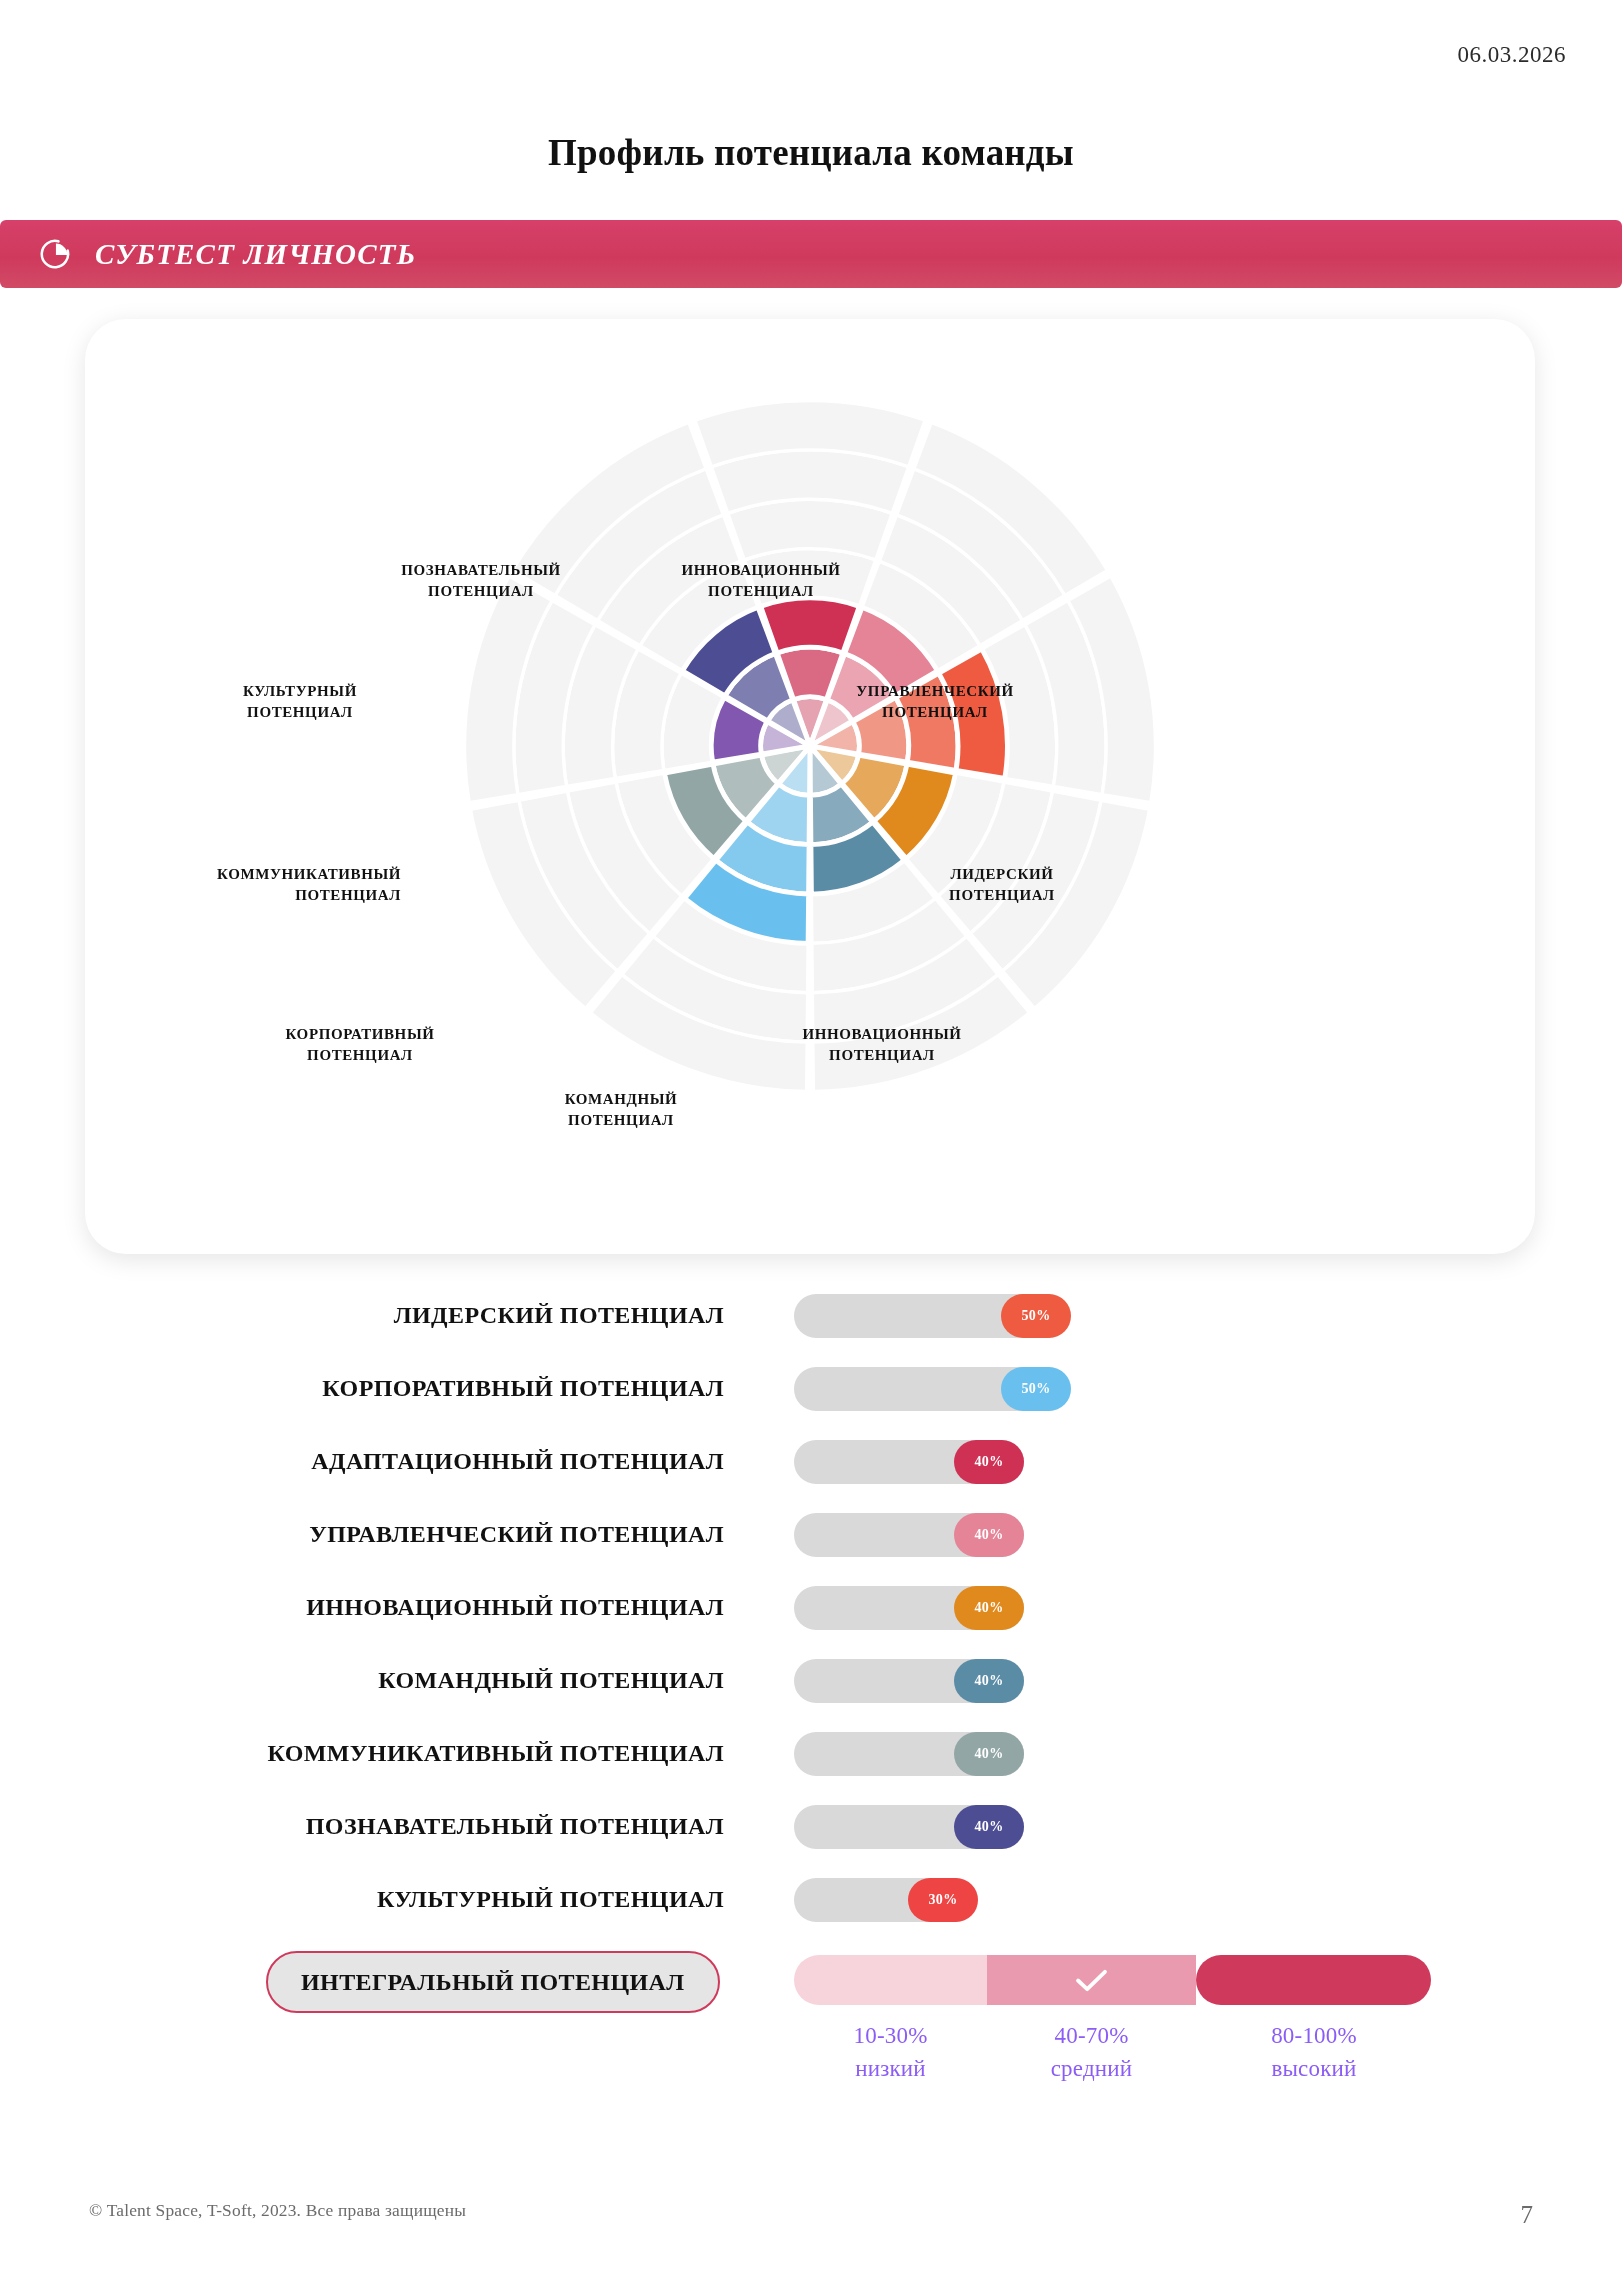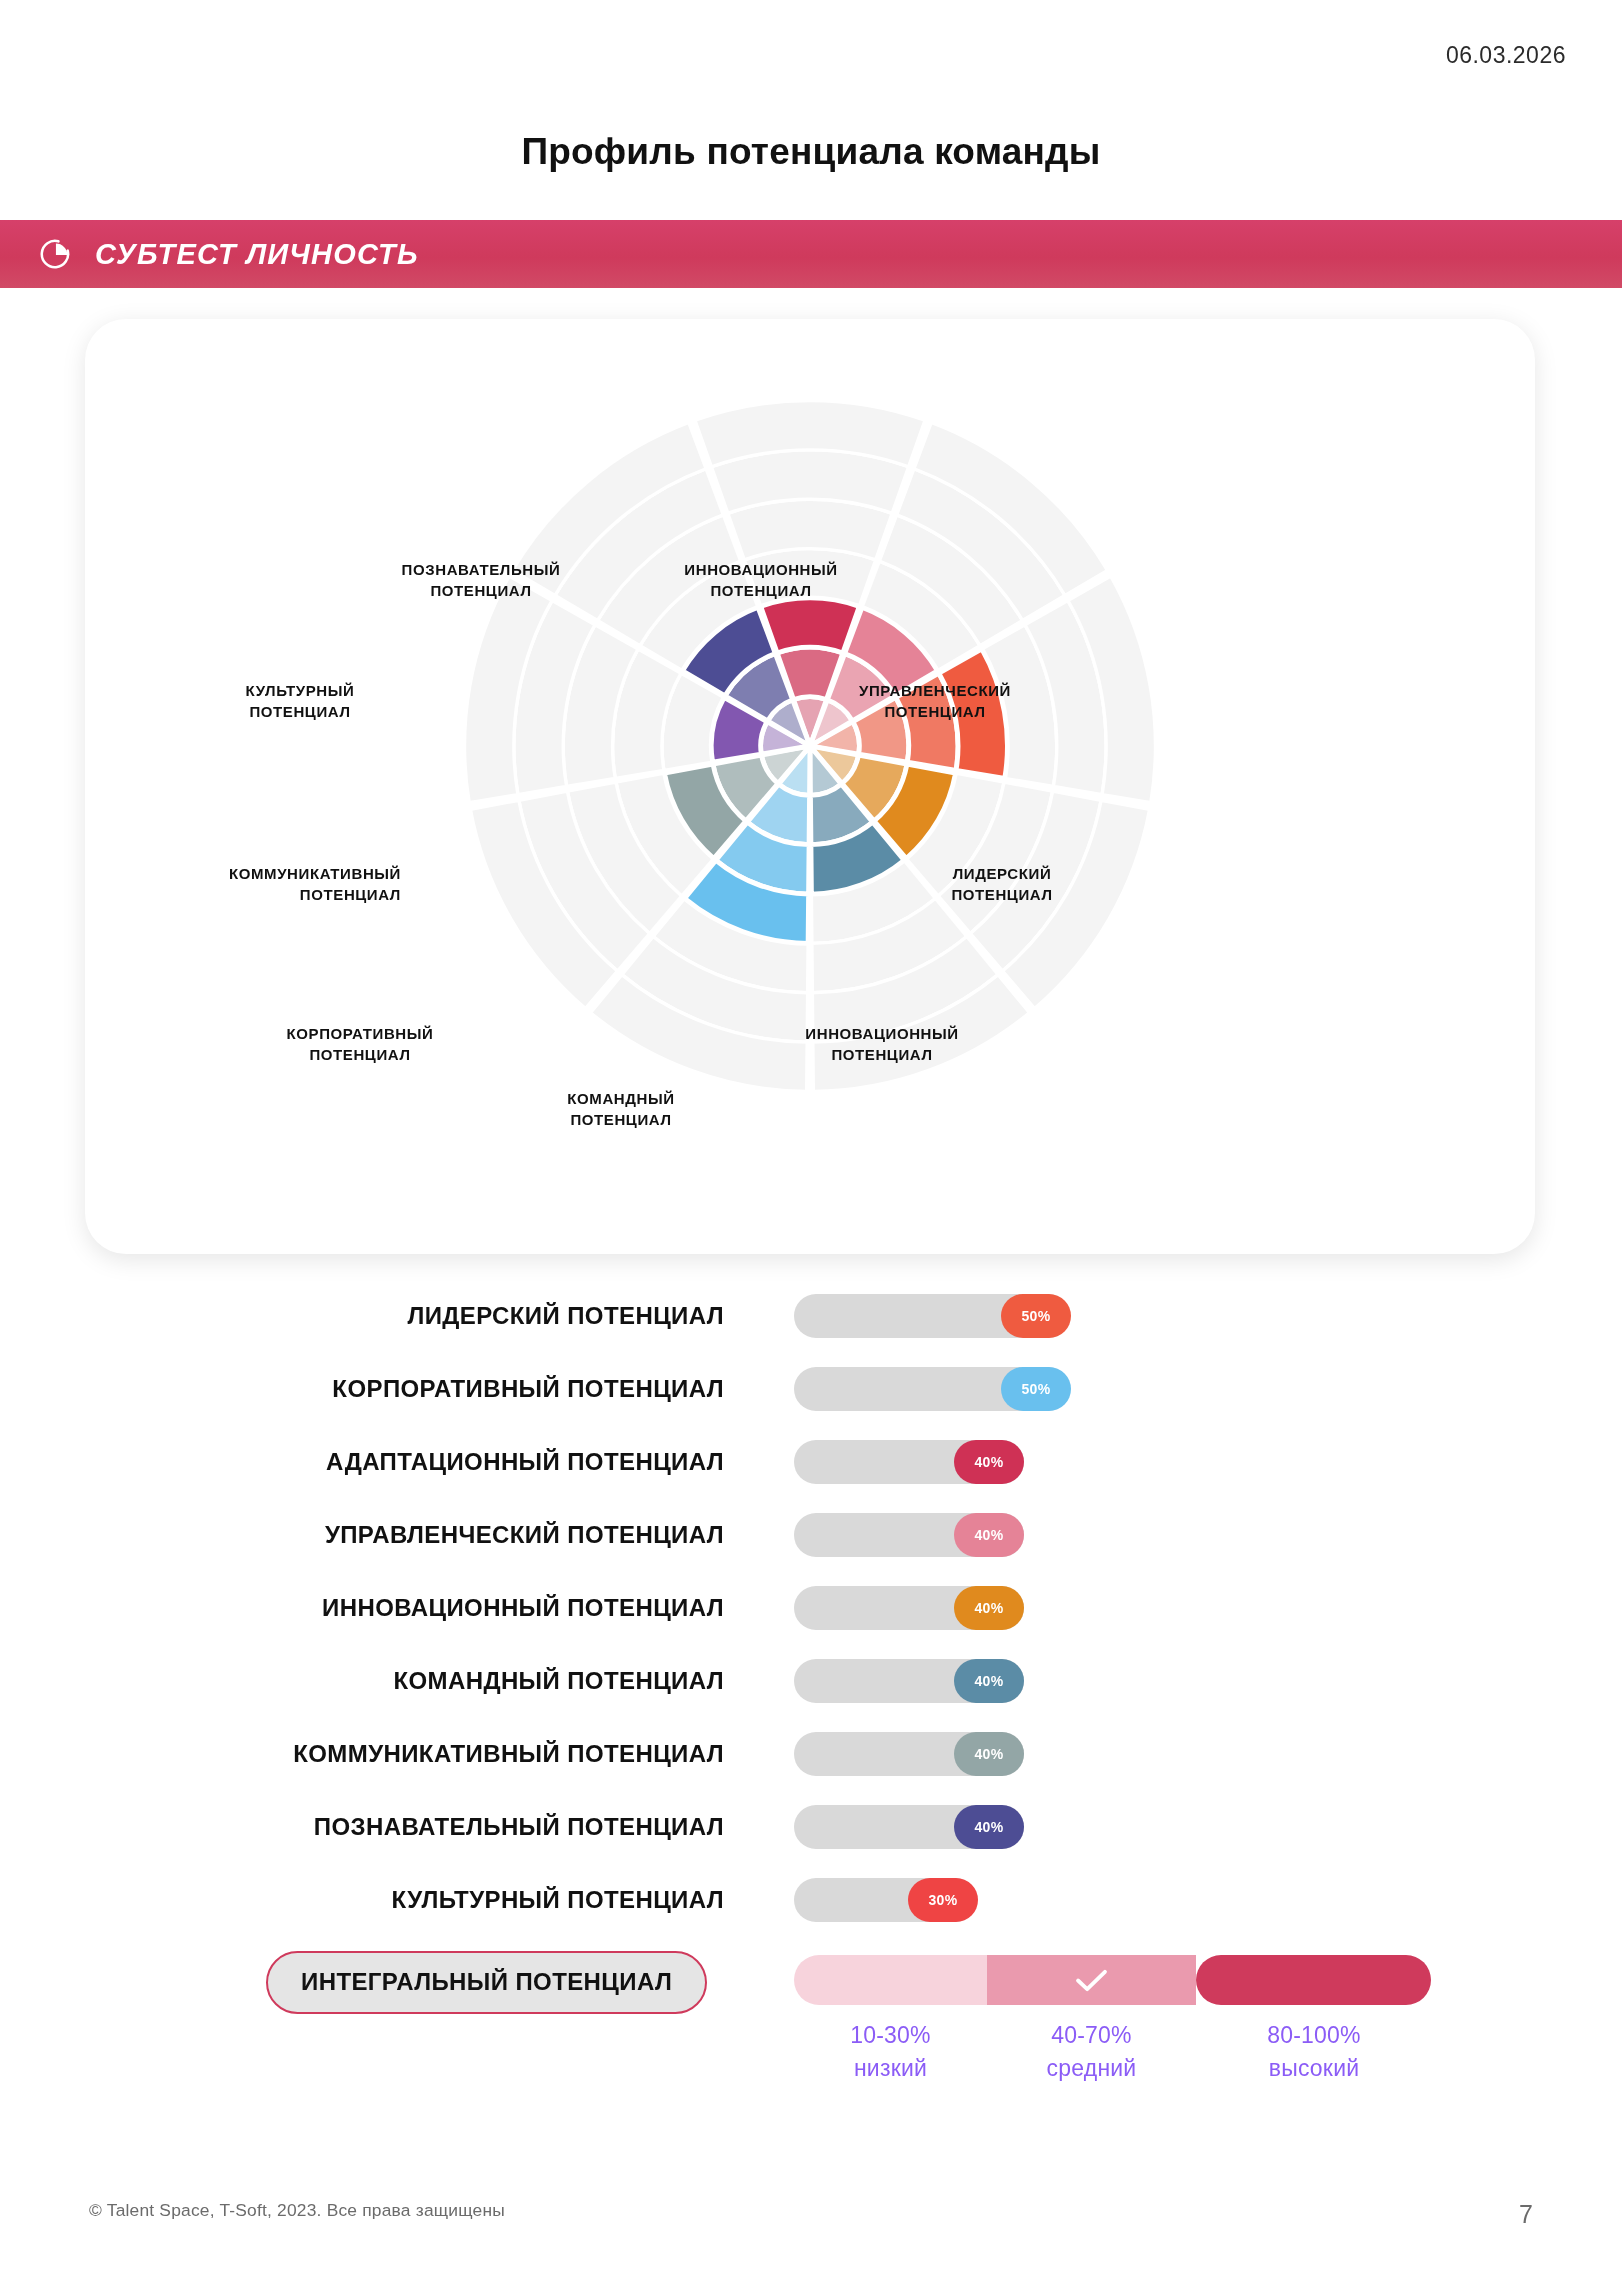--- a/index.html
+++ b/index.html
@@ -4,39 +4,39 @@
 <title>Профиль потенциала команды</title>
 <style>
   html,body{margin:0;padding:0;}
   body{
     width:1622px; height:2285px; position:relative;
     background:#ffffff;
     font-family:"Liberation Sans","DejaVu Sans",sans-serif;
     -webkit-font-smoothing:antialiased;
     overflow:hidden;
   }
-  .page{position:absolute; inset:0;}
+  .page{position:absolute; inset:0;font-family:Liberation Serif, serif;}
 
   
   .date{
     position:absolute; right:56px; top:42px;
     font-size:23px; color:#2b2b2b; letter-spacing:0.5px;
   }
   .page-title{
     position:absolute; left:0; right:0; top:131px;
     text-align:center;
     font-size:37px; font-weight:bold; color:#111; letter-spacing:0.2px;
   }
 
   
   .band{
     position:absolute; left:0; right:0; top:220px; height:68px;
     background:linear-gradient(180deg,#d8days 0%,#d23d5e 100%);
     background:linear-gradient(180deg,#d6406a 0%,#cf3a5c 55%,#d14a66 100%);
-    display:flex; align-items:center;
+    display:flex; align-items:center;border-radius:6px;
   }
   .band-icon{
     margin-left:35px; width:39px; height:39px; position:relative; flex:none;
   }
   .band-label{
     margin-left:21px;
     color:#fff; font-size:29px; font-weight:bold; font-style:italic;
     letter-spacing:1.2px;
   }
 

